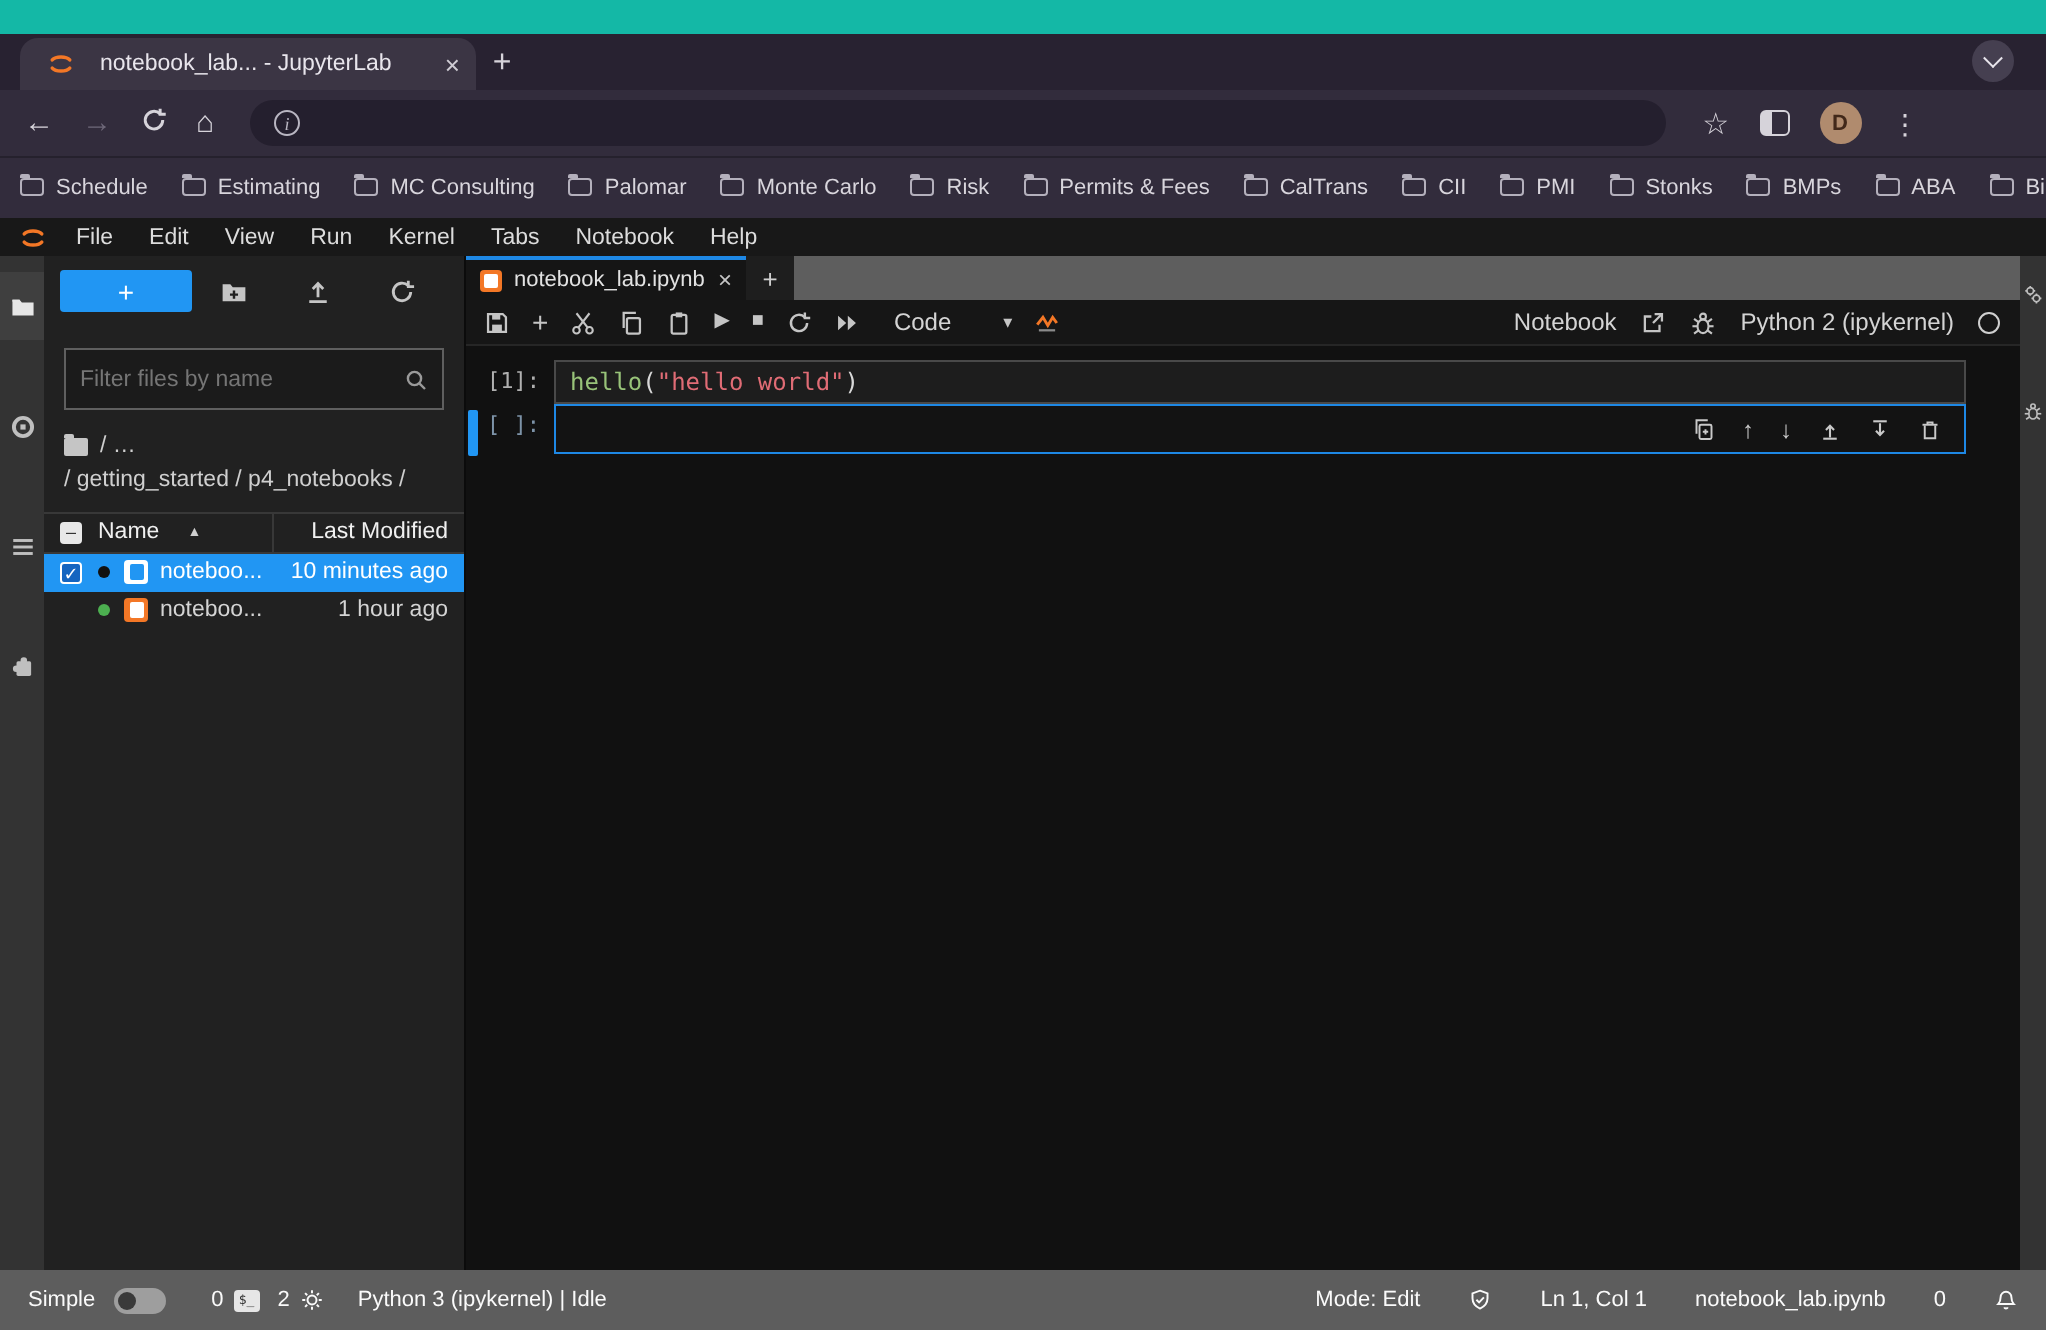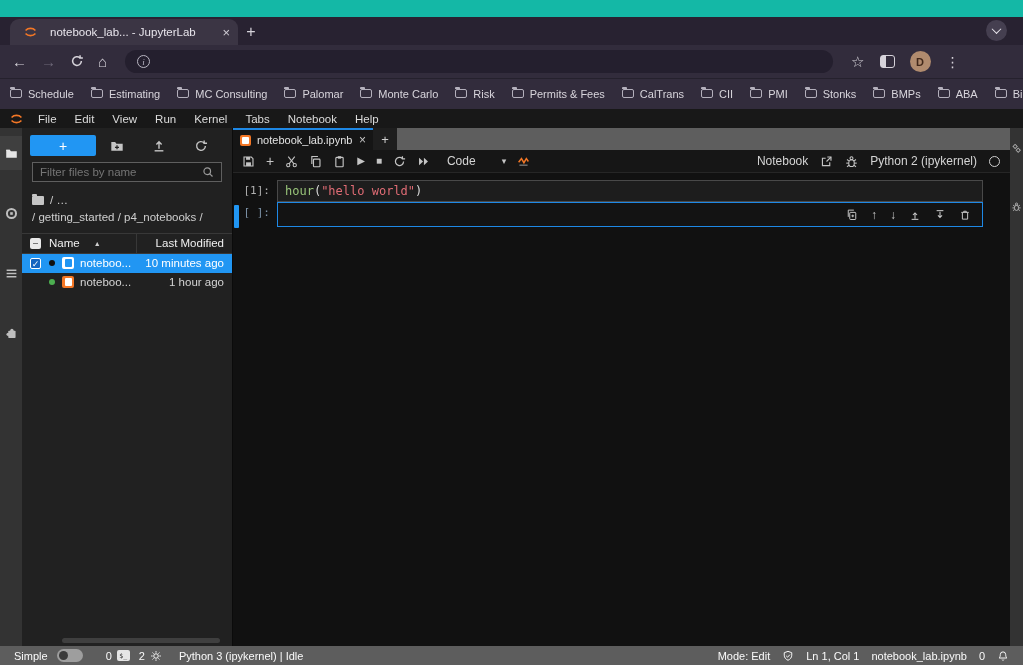--- a/index.html
+++ b/index.html
@@ -45,21 +45,21 @@
   .act { width:22px; height:34px; display:flex; align-items:center; justify-content:center; color:#bfbfbf; }
   .act.active { background:#3f3f3f; color:#e6e6e6; }
   .act svg { width:13px; height:13px; }
   .act.gap { margin-top:26px; }
 
   .filepanel { position:absolute; left:22px; top:0; bottom:0; width:211px; background:#212121; border-right:1px solid #0b0b0b; }
   .fb-toolbar { display:flex; align-items:center; padding:7px 10px 6px 8px; gap:0; }
   .newbtn { width:66px; height:21px; background:#2196f3; border-radius:2px; color:#fff; font-size:14px; display:flex; align-items:center; justify-content:center; }
   .fb-ic { flex:1; display:flex; justify-content:center; color:#c5c5c5; }
   .fb-ic svg { width:14px; height:14px; }
-  .filterbox { margin:0 10px 8px 10px; height:20px; border:1px solid #5f5f5f; background:#1b1b1b; display:flex; align-items:center; padding:0 7px; gap:6px; }
+  .filterbox { margin:12px 10px 8px 10px; height:31px; border:1px solid #5f5f5f; background:#1b1b1b; display:flex; align-items:center; padding:0 7px; gap:6px; }
   .filterbox input { flex:1; background:transparent; border:none; outline:none; color:#9a9a9a; font-size:11.5px; font-family:"Liberation Sans", sans-serif; min-width:0; }
   .mag svg { width:12px; height:12px; color:#9a9a9a; display:block; }
   .crumbs { padding:2px 10px 6px 10px; font-size:11.5px; color:#cfcfcf; line-height:1.5; }
   .crumb-l1 { display:flex; align-items:center; gap:6px; }
   .mini-folder { width:12px; height:9px; background:#c5c5c5; border-radius:1px; position:relative; display:inline-block; }
   .mini-folder::before { content:""; position:absolute; top:-2.6px; left:0; width:5px; height:2px; background:#c5c5c5; border-radius:1px 1px 0 0; }
   .fb-head { display:flex; align-items:center; height:21px; padding-left:8px; border-top:1px solid #383838; border-bottom:1px solid #383838; font-size:11.5px; color:#f0f0f0; }
   .cb { width:11px; height:11px; border-radius:2px; background:#e8e8e8; color:#333; font-size:9px; line-height:10px; text-align:center; flex:none; }
   .cb.checked { background:#1565c0; border:1px solid #fff; color:#fff; }
   .head-name { margin-left:8px; flex:1; display:flex; align-items:center; gap:14px; }
@@ -106,28 +106,28 @@
   .collapser { position:absolute; left:1px; top:3px; width:5px; height:23px; background:#2196f3; border-radius:1px; }
   .emptybox { flex:1; margin-right:27px; border:1px solid #1e88e5; background:#131313; height:25px; display:flex; align-items:center; justify-content:flex-end; gap:13px; padding-right:11px; }
   .cellbtn { color:#c9c9c9; display:flex; align-items:center; }
   .cellbtn svg { width:12px; height:12px; }
   .cellbtn.txt { font-size:12px; line-height:1; }
 
   .rightbar { position:absolute; right:0; top:0; bottom:0; width:13px; background:#333; display:flex; flex-direction:column; align-items:center; padding-top:12px; gap:40px; color:#bfbfbf; }
   .rightbar svg { width:11px; height:11px; }
 
   
-  .statusbar { position:absolute; left:0; right:0; bottom:0; height:19px; background:#5d5d5d; display:flex; align-items:center; padding:4px 14px; font-size:11px; color:#fafafa; gap:9px; }
+  .statusbar { position:absolute; left:0; right:0; bottom:0; height:19px; background:#5d5d5d; display:flex; align-items:center; padding:15px 14px; font-size:11px; color:#fafafa; gap:9px; }
   .toggle { width:26px; height:13px; border-radius:7px; background:#9e9e9e; position:relative; flex:none; }
   .toggle::before { content:""; position:absolute; left:2px; top:2px; width:9px; height:9px; border-radius:50%; background:#3a3a3a; }
   .sb-group { display:flex; align-items:center; gap:5px; }
   .sb-left-counts { margin-left:14px; }
   .term-ic { width:13px; height:11px; border-radius:2px; background:#e6e6e6; color:#333; font-size:6.5px; font-family:"DejaVu Sans Mono", monospace; display:flex; align-items:center; justify-content:center; }
   .sb-ic svg { width:12px; height:12px; display:block; }
-  .sb-right { margin-left:auto; display:flex; align-items:center; gap:12px; }
+  .sb-right { margin-left:auto; display:flex; align-items:center; gap:24px; }
 </style>
 </head>
 <body>
 
 <div class="screen">
 
   <div class="tabstrip">
     <div class="btab">
       <svg class="jlogo" viewBox="0 0 24 24">
         <path d="M4.5 15.5c3 3.4 12 3.4 15 0" stroke="#f37726" stroke-width="3" fill="none" stroke-linecap="round"></path>
@@ -420,21 +420,21 @@
               </svg>
           </span>
           <span>Python 2 (ipykernel)</span>
           <span class="kstatus"></span>
         </span>
       </div>
 
       <div class="nbcontent">
         <div class="cellrow">
           <span class="prompt">[1]:</span>
-          <div class="codebox"><span class="tok-fn">hour</span><span>(</span><span class="tok-str">"hello world"</span><span>)</span></div>
+          <div class="codebox"><span class="tok-fn">hello</span><span>(</span><span class="tok-str">"hello world"</span><span>)</span></div>
         </div>
 
         <div class="cellrow">
           <span class="collapser"></span>
           <span class="prompt empty">[ ]:</span>
           <div class="emptybox">
             <span class="cellbtn">
               <svg viewBox="0 0 16 16" stroke="currentColor" stroke-width="1.3" fill="none">
                   <rect x="5" y="4.5" width="8" height="9.5" rx="1"></rect>
                   <path d="M3 10.5V1.5h7.5"></path>

